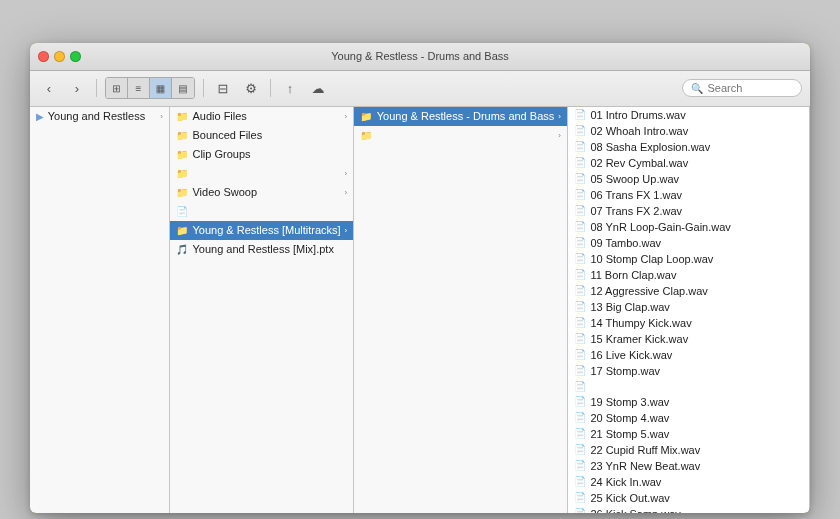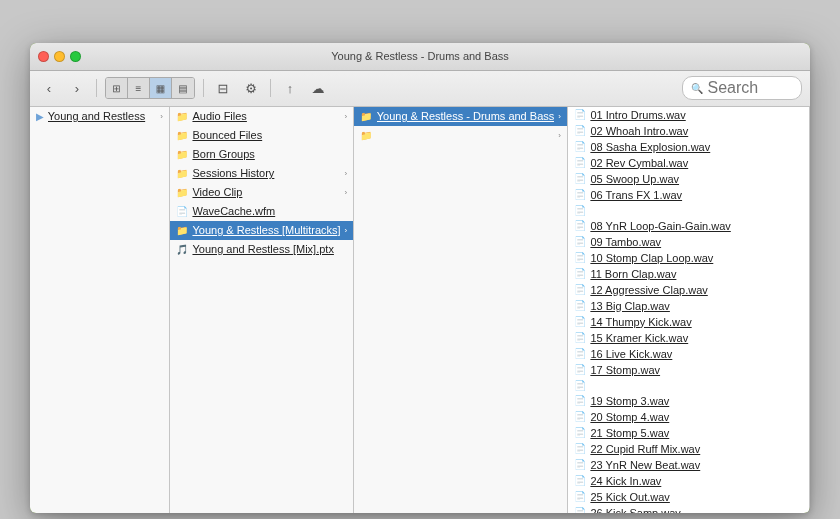--- a/index.html
+++ b/index.html
@@ -115,21 +115,21 @@
       border: 1px solid #c0c0c0;
       border-radius: 10px;
       padding: 2px 8px;
       width: 120px;
       gap: 4px;
     }
     .search-box input {
       border: none;
       outline: none;
       background: transparent;
-      font-size: 16px;
+      font-size: 11px;
       color: #333;
       width: 100%;
     }
     .search-icon-svg { color: #999; font-size: 10px; }
     
     .content {
       display: flex;
       flex: 1;
       overflow: hidden;
     }
@@ -154,21 +154,21 @@
       gap: 4px;
       white-space: nowrap;
       font-size: 11px;
     }
     .column-item.selected {
       background: #3d7fc1;
       color: white;
     }
     .column-item.selected .item-arrow { color: white; }
     .item-icon { font-size: 10px; flex-shrink: 0; }
-    .item-label { flex: 1; overflow: hidden; text-overflow: ellipsis; text-decoration: underline; }
+    .item-label { flex: 1; overflow: hidden; text-overflow: ellipsis; }
     .item-arrow { font-size: 8px; color: #888; margin-left: auto; }
     .folder-icon { color: #6fa3d8; }
     .file-icon { color: #aaa; }
     
     .column-files {
       min-width: 200px;
       flex: 1;
     }
   </style>
 </head>
@@ -242,35 +242,33 @@
         <span class="item-icon folder-icon">📁</span>
         <span class="item-label">Audio Files</span>
         <span class="item-arrow">›</span>
       </div>
       <div class="column-item">
         <span class="item-icon folder-icon">📁</span>
         <span class="item-label">Bounced Files</span>
       </div>
       <div class="column-item">
         <span class="item-icon folder-icon">📁</span>
-        <span class="item-label">Born Groups</span>
-      </div>
-      <div class="column-item">
-        <span class="item-icon folder-icon">📁</span>
-        <span class="item-label">Sessions History</span>
-        <span class="item-arrow">›</span>
-      </div>
-      <div class="column-item">
-        <span class="item-icon folder-icon">📁</span>
-        <span class="item-label">Video Clip</span>
-        <span class="item-arrow">›</span>
-      </div>
-      <div class="column-item">
-        <span class="item-icon file-icon">📄</span>
-        <span class="item-label">WaveCache.wfm</span>
+        <span class="item-label">Clip Groups</span>
+      </div>
+      <div class="column-item">
+        <span class="item-icon folder-icon">📁</span>
+        <span class="item-arrow">›</span>
+      </div>
+      <div class="column-item">
+        <span class="item-icon folder-icon">📁</span>
+        <span class="item-label">Video Swoop</span>
+        <span class="item-arrow">›</span>
+      </div>
+      <div class="column-item">
+        <span class="item-icon file-icon">📄</span>
       </div>
       <div class="column-item selected">
         <span class="item-icon" style="color:#fff">📁</span>
         <span class="item-label">Young &amp; Restless [Multitracks]</span>
         <span class="item-arrow">›</span>
       </div>
       <div class="column-item">
         <span class="item-icon file-icon">🎵</span>
         <span class="item-label">Young and Restless [Mix].ptx</span>
       </div>
@@ -308,20 +306,21 @@
       <div class="column-item">
         <span class="item-icon file-icon">📄</span>
         <span class="item-label">05 Swoop Up.wav</span>
       </div>
       <div class="column-item">
         <span class="item-icon file-icon">📄</span>
         <span class="item-label">06 Trans FX 1.wav</span>
       </div>
       <div class="column-item">
         <span class="item-icon file-icon">📄</span>
+        <span class="item-label">07 Trans FX 2.wav</span>
       </div>
       <div class="column-item">
         <span class="item-icon file-icon">📄</span>
         <span class="item-label">08 YnR Loop-Gain-Gain.wav</span>
       </div>
       <div class="column-item">
         <span class="item-icon file-icon">📄</span>
         <span class="item-label">09 Tambo.wav</span>
       </div>
       <div class="column-item">

